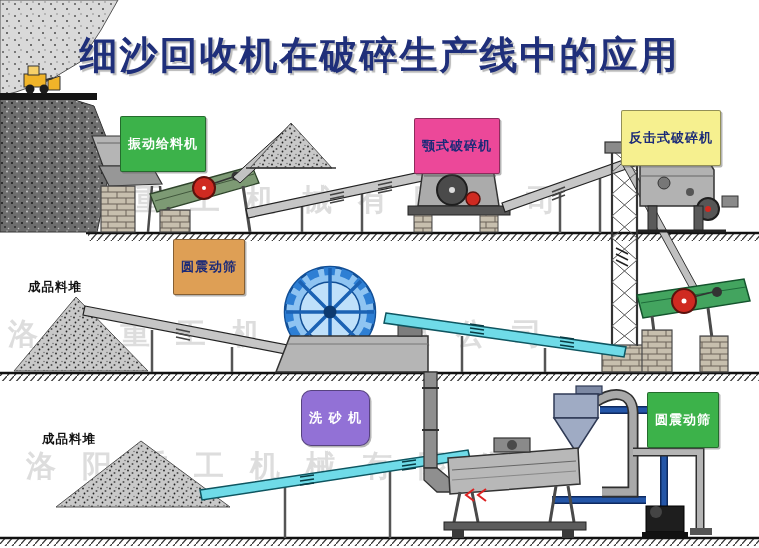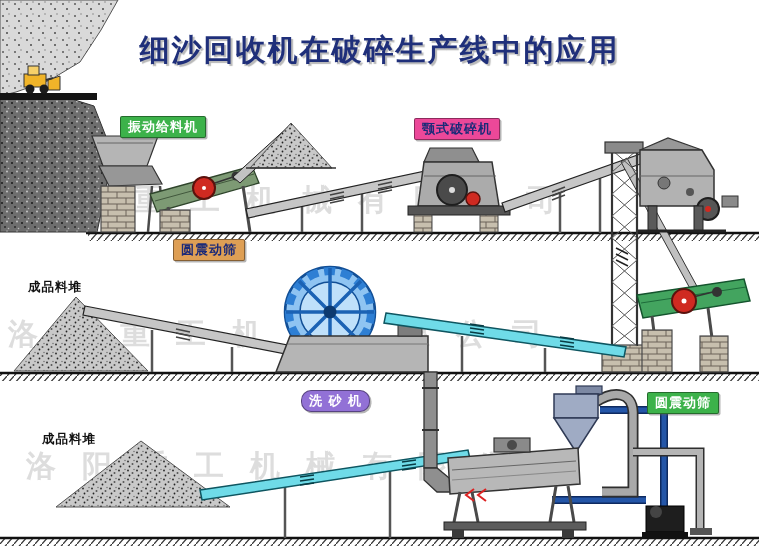--- a/index.html
+++ b/index.html
@@ -12,26 +12,26 @@
   .scene { position: relative; width: 759px; height: 548px; background: #fff; overflow: hidden; }
 
   .watermark {
     position: absolute; z-index: 1; color: #c6c6c6; opacity: .58;
     font-size: 30px; font-weight: bold; letter-spacing: 26px; white-space: nowrap;
   }
   svg.drawing { position: absolute; left: 0; top: 0; z-index: 2; }
 
   .title {
     position: absolute; z-index: 4; top: 30px; left: 50%; transform: translateX(-50%);
-    font-size: 30px; font-weight: bold; color: #1f2f7a; letter-spacing: 2px;
+    font-size: 38px; font-weight: bold; color: #1f2f7a; letter-spacing: 2px;
     text-shadow: 2px 2px 1px #b9b9b9; white-space: nowrap;
   }
   .lbl {
     position: absolute; z-index: 3; font-size: 13px; font-weight: bold;
-    padding: 1px 7px; border: 1px solid rgba(0,0,0,.4); border-radius: 2px;
+    padding: 18px 7px; border: 1px solid rgba(0,0,0,.4); border-radius: 2px;
     box-shadow: 1.5px 1.5px 0 rgba(90,90,90,.45); letter-spacing: 1px; white-space: nowrap;
   }
   .lbl-green  { background: #3cb24a; color: #fff; }
   .lbl-peach  { background: #ec4899; color: #1b2a78; }
   .lbl-yellow { background: #f6f08f; color: #1b2a78; }
   .lbl-tan    { background: #de9f55; color: #1b2a78; }
   .lbl-purple { background: #9271d6; color: #fff; border-radius: 10px; }
   .plain-label {
     position: absolute; z-index: 3; font-size: 12.5px; font-weight: bold;
     color: #111; letter-spacing: 1px; white-space: nowrap;
@@ -301,19 +301,20 @@
       <g stroke="#d22" stroke-width="2" fill="none">
         <path d="M486,489 l-8,6 l8,6 M474,489 l-8,6 l8,6"></path>
       </g>
     </g>
   </svg>
 
   <div class="title">细沙回收机在破碎生产线中的应用</div>
 
   <div class="lbl lbl-green" style="left:120px; top:116px;">振动给料机</div>
   <div class="lbl lbl-peach" style="left:414px; top:118px;">颚式破碎机</div>
+  <div class="lbl lbl-yellow" style="left:621px; top:110px;">反击式破碎机</div>
   <div class="lbl lbl-tan" style="left:173px; top:239px;">圆震动筛</div>
   <div class="plain-label" style="left:28px;  top:279px;">成品料堆</div>
   <div class="lbl lbl-purple" style="left:301px; top:390px;">洗 砂 机</div>
   <div class="lbl lbl-green" style="left:647px; top:392px;">圆震动筛</div>
   <div class="plain-label" style="left:42px;  top:431px;">成品料堆</div>
 
 </div>
 
 </body></html>

